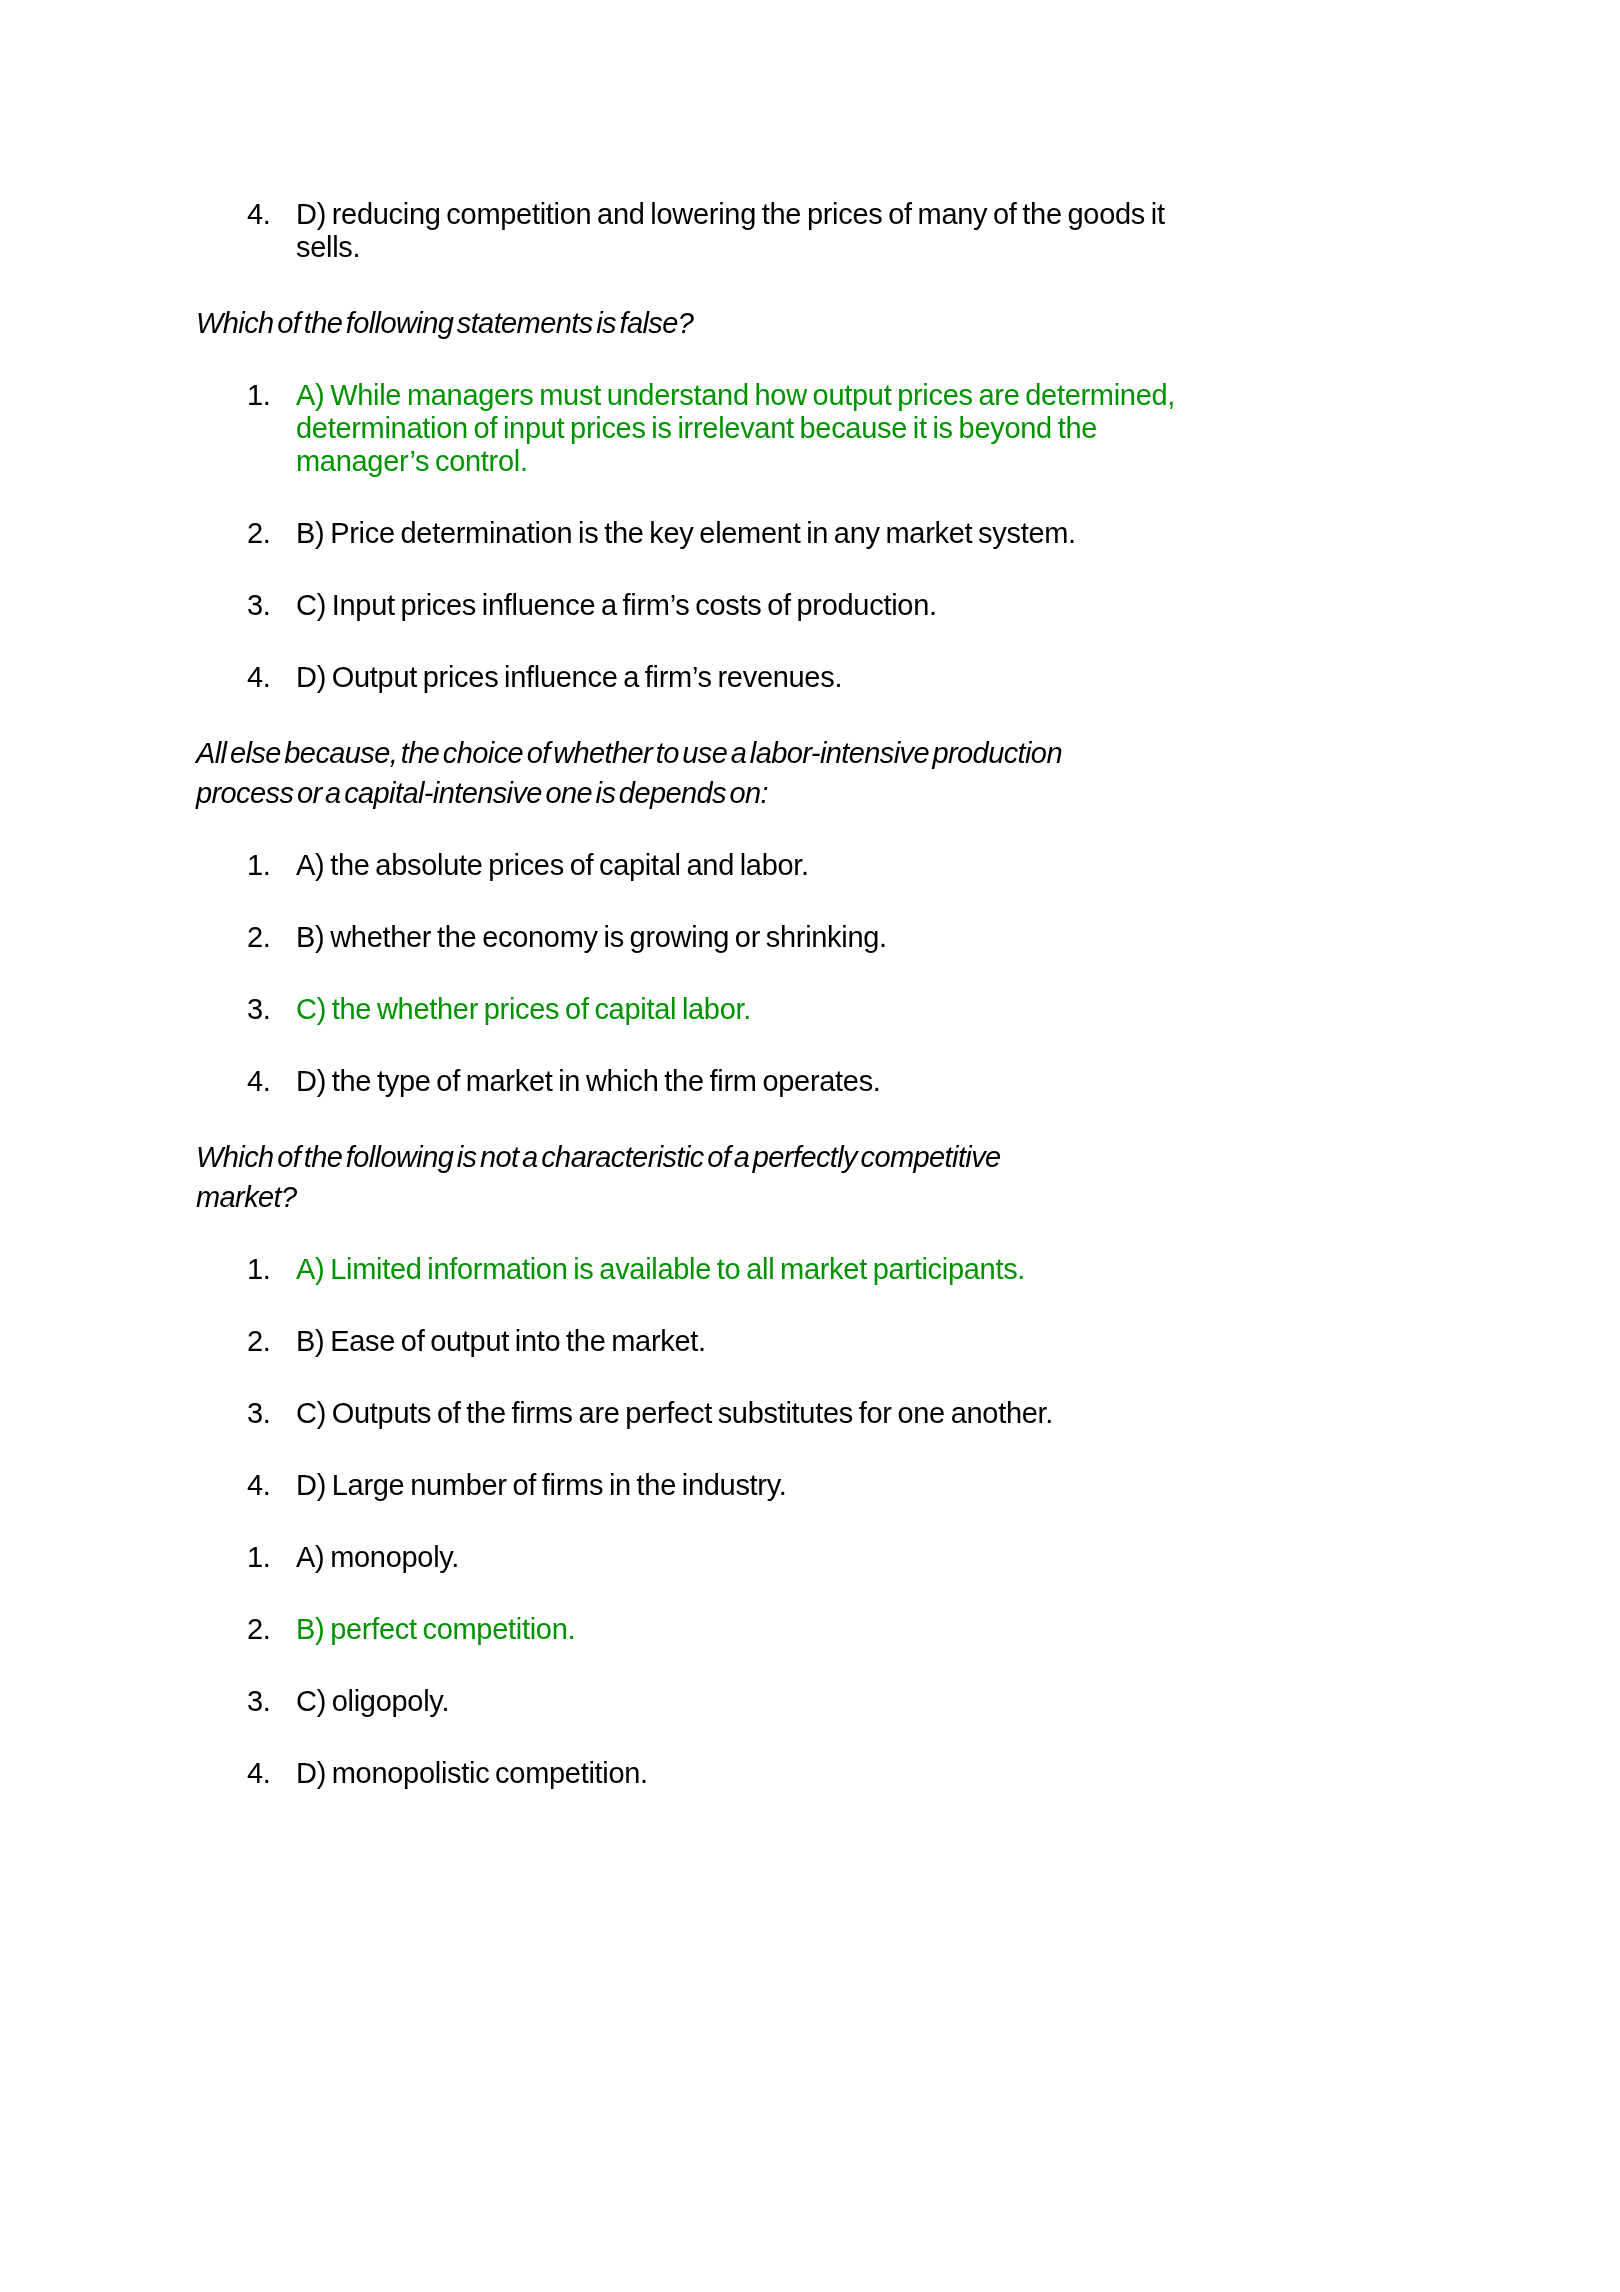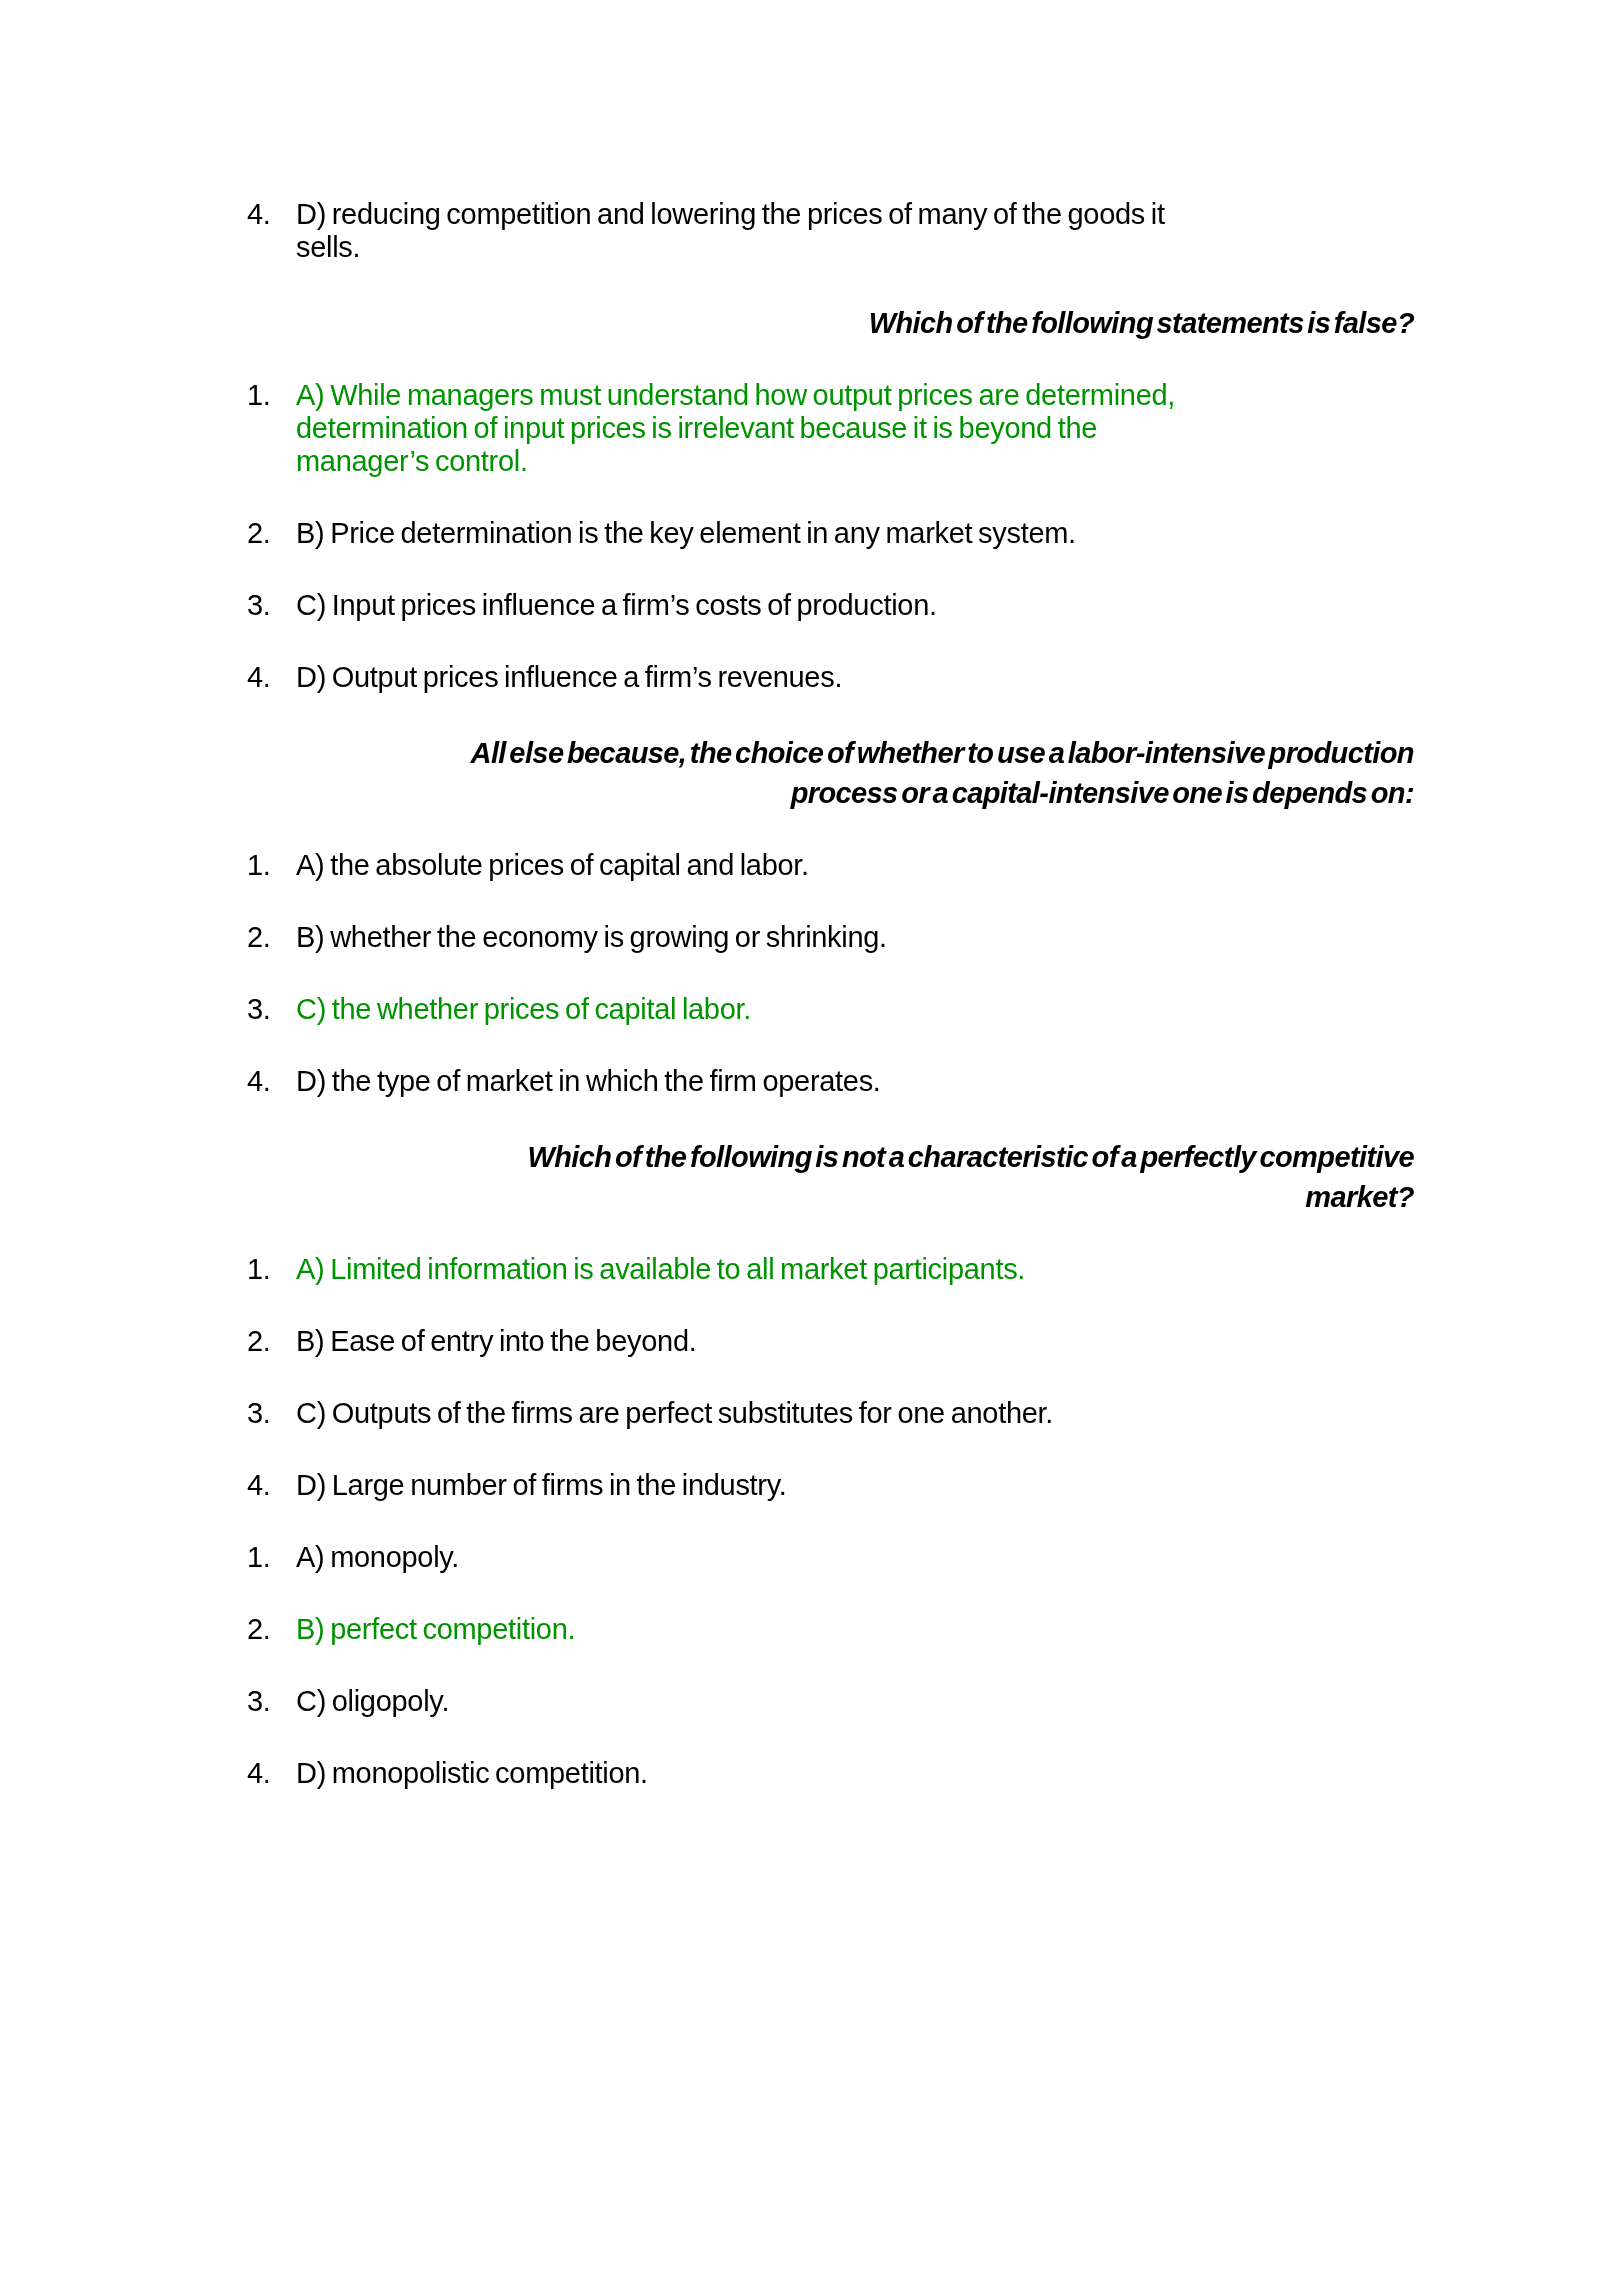--- a/index.html
+++ b/index.html
@@ -13,28 +13,27 @@
     height: 2293px;
     box-sizing: border-box;
     background: #ffffff;
     color: #000000;
     font-family: "Liberation Sans", "DejaVu Sans", sans-serif;
     font-size: 29px;
     padding: 198px 206px 0 196px;
     overflow: hidden;
   }
   .question {
-    font-weight: bold;
+    font-weight: normal;
     font-style: italic;
     line-height: 40px;
     letter-spacing: -0.6px;
     word-spacing: -3.9px;
     margin: 0 0 36px 0;
     white-space: pre-line;
-    text-align: right;
   }
   .option-row {
     display: flex;
     align-items: flex-start;
     line-height: 33px;
     letter-spacing: -0.3px;
     margin: 0 0 39px 0;
   }
   .option-row .num {
     flex: 0 0 49px;
@@ -99,21 +98,21 @@
         <span class="text">D) the type of market in which the firm operates.</span>
       </div>
       <div class="question">Which of the following is not a characteristic of a perfectly competitive
 market?</div>
       <div class="option-row">
         <span class="num">1.</span>
         <span class="text correct">A) Limited information is available to all market participants.</span>
       </div>
       <div class="option-row">
         <span class="num">2.</span>
-        <span class="text">B) Ease of entry into the beyond.</span>
+        <span class="text">B) Ease of output into the market.</span>
       </div>
       <div class="option-row">
         <span class="num">3.</span>
         <span class="text">C) Outputs of the firms are perfect substitutes for one another.</span>
       </div>
       <div class="option-row">
         <span class="num">4.</span>
         <span class="text">D) Large number of firms in the industry.</span>
       </div>
       <div class="option-row">

